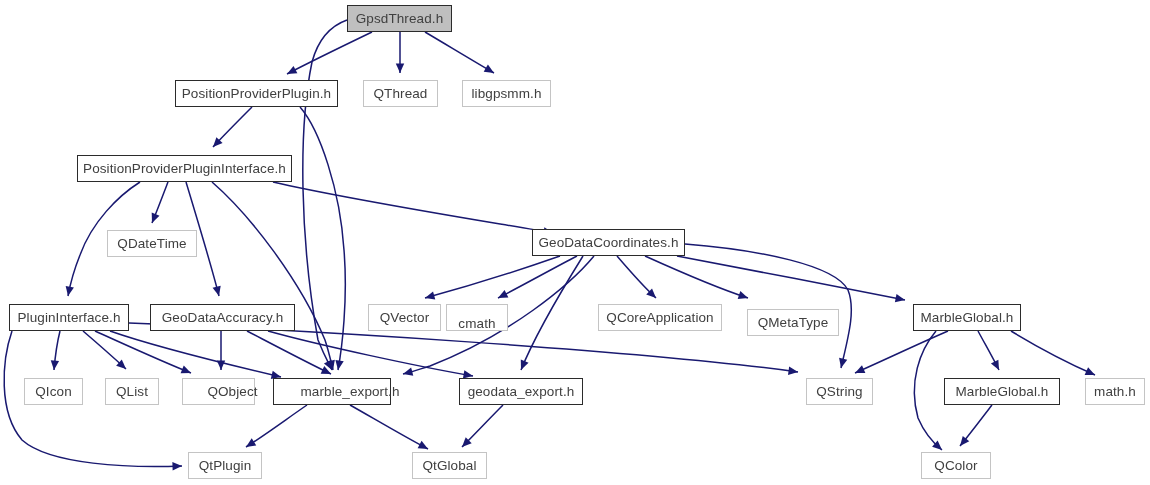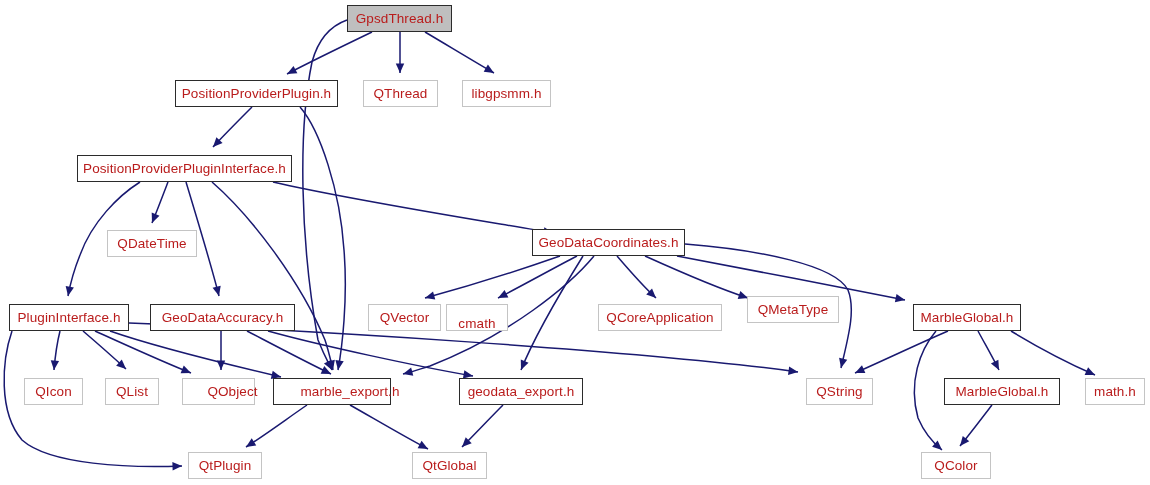--- a/index.html
+++ b/index.html
@@ -23,21 +23,21 @@
     height: 485px;
   }
   .node {
     position: absolute;
     box-sizing: border-box;
     display: flex;
     align-items: center;
     justify-content: center;
     white-space: nowrap;
     font-size: 13.5px;
-    color: #b91c1c;
+    color: #404040;
     line-height: 1;
     letter-spacing: 0.1px;
   }
   .node.plain {
     border: 1px solid #c4c4c4;
     background: #ffffff;
   }
   .node.strong {
     border: 1.6px solid #2b2b2b;
     background: #ffffff;
@@ -169,21 +169,21 @@
       </div>
       <div class="node plain" style="left: 368px; top: 304px; width: 73px; height: 27px;">
         <span class="node-label">QVector</span>
       </div>
       <div class="node plain" style="left: 446px; top: 304px; width: 62px; height: 27px; align-items: flex-end;">
         <span class="node-label">cmath</span>
       </div>
       <div class="node plain" style="left: 598px; top: 304px; width: 124px; height: 27px;">
         <span class="node-label">QCoreApplication</span>
       </div>
-      <div class="node plain" style="left: 747px; top: 296px; width: 92px; height: 27px;">
+      <div class="node plain" style="left: 747px; top: 309px; width: 92px; height: 27px;">
         <span class="node-label">QMetaType</span>
       </div>
       <div class="node strong" style="left: 913px; top: 304px; width: 108px; height: 27px;">
         <span class="node-label">MarbleGlobal.h</span>
       </div>
       <div class="node plain" style="left: 24px; top: 378px; width: 59px; height: 27px;">
         <span class="node-label">QIcon</span>
       </div>
       <div class="node plain" style="left: 105px; top: 378px; width: 54px; height: 27px;">
         <span class="node-label">QList</span>

